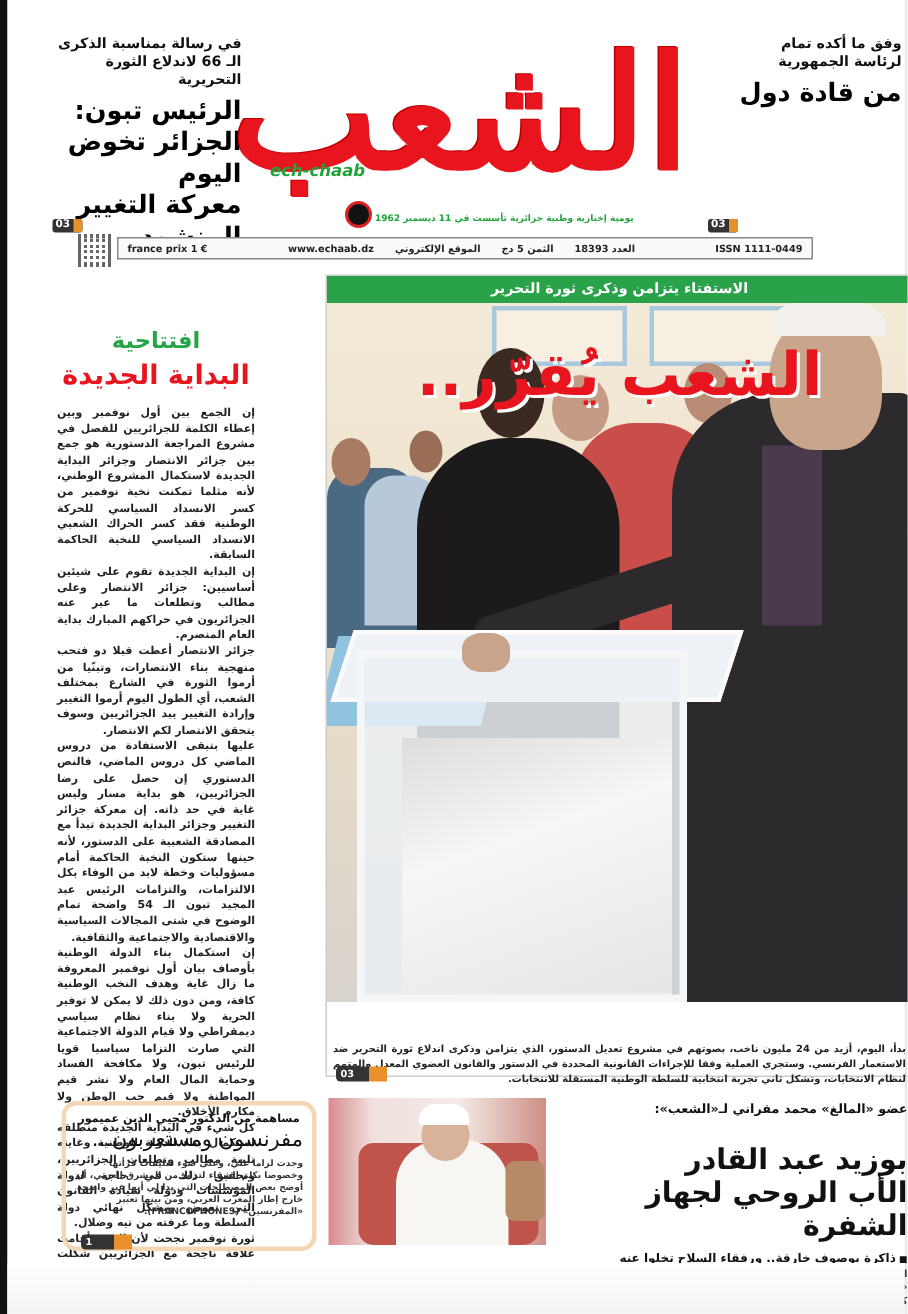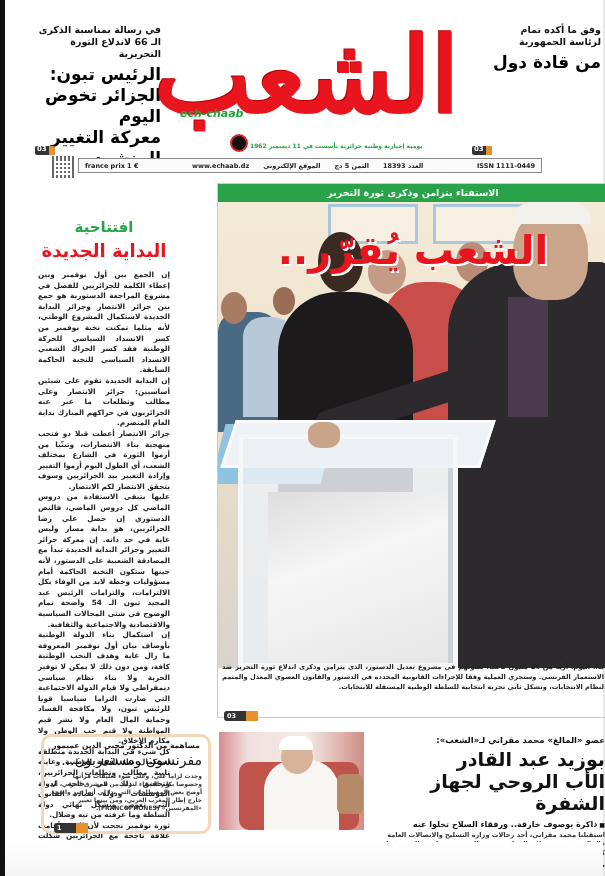--- a/index.html
+++ b/index.html
@@ -71,27 +71,27 @@
   .old-sweater { left: 290px; top: 95px; width: 40px; height: 120px; background: #4b3a4e; }
   .old-head { left: 295px; top: 8px; width: 75px; height: 90px; background: #c9a58c; border-radius: 45% 45% 40% 40%; }
   .old-cap { left: 295px; top: 0px; width: 78px; height: 22px; background: #f4f1ec; border-radius: 40px 40px 8px 8px; }
   .arm { left: 95px; top: 185px; width: 175px; height: 30px; background: #2c2a2d; transform: rotate(-18deg); border-radius: 12px; }
   .hand { left: 90px; top: 220px; width: 32px; height: 26px; background: #c9a38a; border-radius: 40%; }
   .ballot { left: 20px; top: 232px; width: 220px; height: 234px; background: rgba(235,240,245,.85); border: 5px solid #f4f6f8; }
   .ballot-top { left: 10px; top: 218px; width: 260px; height: 48px; background: #eef2f6; transform: skewX(-18deg); border: 3px solid #fbfbfb; }
   .ballot-inner { left: 50px; top: 290px; width: 180px; height: 170px; background: linear-gradient(160deg, #ddd 0%, #f6f6f6 40%, #e6e6e6 100%); }
   .bluepaper { left: 0; top: 222px; width: 110px; height: 60px; background: #8fc3e0; transform: skewX(-14deg); }
 
-  .lead .caption { position: absolute; left: 4px; top: 478px; width: 382px; font-size: 6.6px; line-height: 10px; font-weight: bold; color: #222; direction: rtl; text-align: justify; }
+  .lead .caption { position: absolute; left: 4px; top: 510px; width: 382px; font-size: 6.6px; line-height: 10px; font-weight: bold; color: #222; direction: rtl; text-align: justify; }
   .lead .tag { position: absolute; left: 6px; top: 522px; }
 
   
   .bottom-right { position: absolute; left: 360px; top: 734px; width: 240px; direction: rtl; text-align: right; }
   .bottom-right .kicker { font-size: 8.5px; font-weight: bold; line-height: 12px; }
-  .bottom-right .head { font-size: 19px; font-weight: bold; line-height: 22px; margin-top: 2px; letter-spacing: -0.3px; }
+  .bottom-right .head { font-size: 19px; font-weight: bold; line-height: 22px; margin-top: 16px; letter-spacing: -0.3px; }
   .bottom-right .sub { font-size: 8px; font-weight: bold; margin-top: 6px; }
   .bottom-right .sub::before { content: "■ "; font-size: 6px; }
   .bottom-right .body { font-size: 6.6px; line-height: 9px; font-weight: bold; color: #333; margin-top: 2px; }
   .bottom-right .refs { margin-top: 2px; font-size: 6px; font-weight: bold; display: flex; gap: 3px; align-items: center; direction: rtl; }
   .bottom-right .refs .chip { width: 18px; height: 8px; background: #333; border-radius: 2px; position: relative; }
   .bottom-right .refs .chip::after { content: ""; position: absolute; right: 0; top: 0; width: 5px; height: 8px; background: #e8912c; }
 
   .bottom-photo { position: absolute; left: 214px; top: 732px; width: 145px; height: 98px; overflow: hidden;
                   background: linear-gradient(90deg, #d78b8f 0%, #f0e0dd 20%, #f3ebe6 60%, #cf8e85 100%); }
   .bp-chair { position: absolute; left: 20px; top: 30px; width: 120px; height: 68px; background: #c0534a; border-radius: 10px; }

